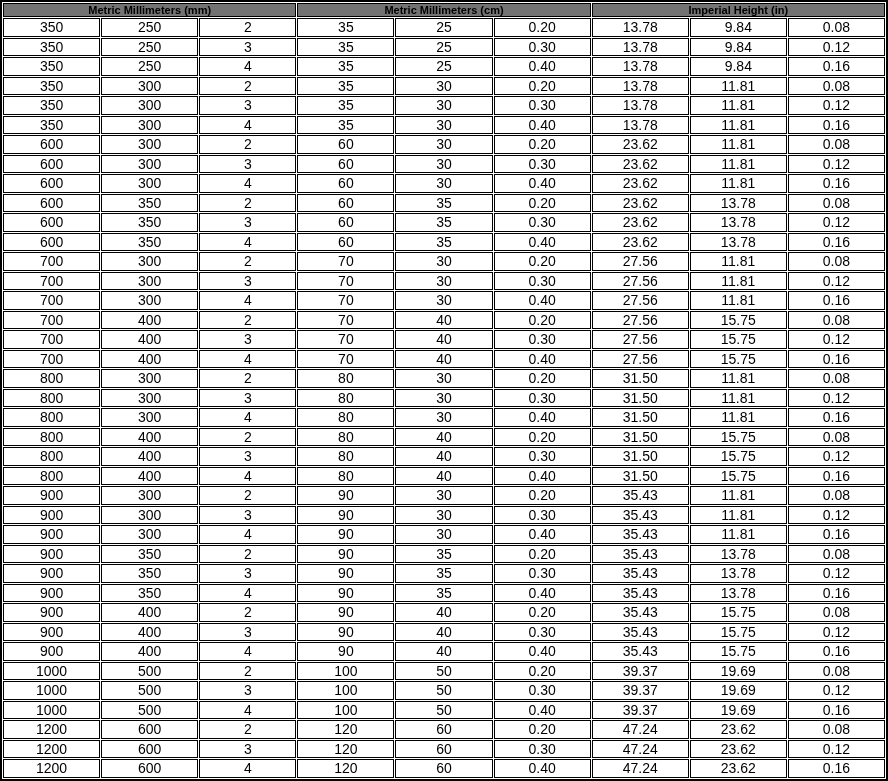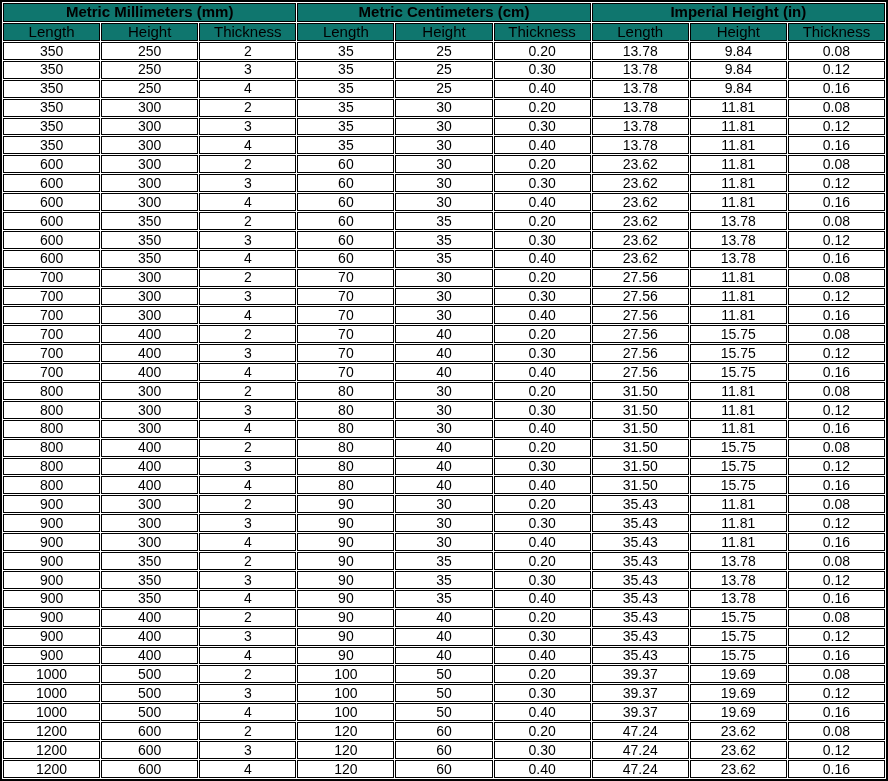--- a/index.html
+++ b/index.html
@@ -24,22 +24,22 @@
     border: 1px solid #000000;
     padding: 0;
     margin: 0;
     text-align: center;
     vertical-align: middle;
     white-space: nowrap;
     overflow: hidden;
     color: #000000;
   }
   thead th {
-    background: #0f766e;
-    font-size: 15px;
+    background: #737373;
+    font-size: 11px;
     line-height: 1.1;
   }
   tr.group-row th {
     font-weight: 700;
   }
   tr.cols-row th {
     font-weight: 400;
   }
   tbody td {
     background: #ffffff;
@@ -58,34 +58,23 @@
       <col>
       <col>
       <col>
       <col>
       <col>
       <col>
   </colgroup>
   <thead>
     <tr class="group-row">
       <th colspan="3">Metric Millimeters (mm)</th>
-      <th colspan="3">Metric Centimeters (cm)</th>
+      <th colspan="3">Metric Millimeters (cm)</th>
       <th colspan="3">Imperial Height (in)</th>
     </tr>
-    <tr class="cols-row">
-        <th>Length</th>
-        <th>Height</th>
-        <th>Thickness</th>
-        <th>Length</th>
-        <th>Height</th>
-        <th>Thickness</th>
-        <th>Length</th>
-        <th>Height</th>
-        <th>Thickness</th>
-      </tr>
   </thead>
   <tbody>
       <tr>
         <td>350</td>
         <td>250</td>
         <td>2</td>
         <td>35</td>
         <td>25</td>
         <td>0.20</td>
         <td>13.78</td>

